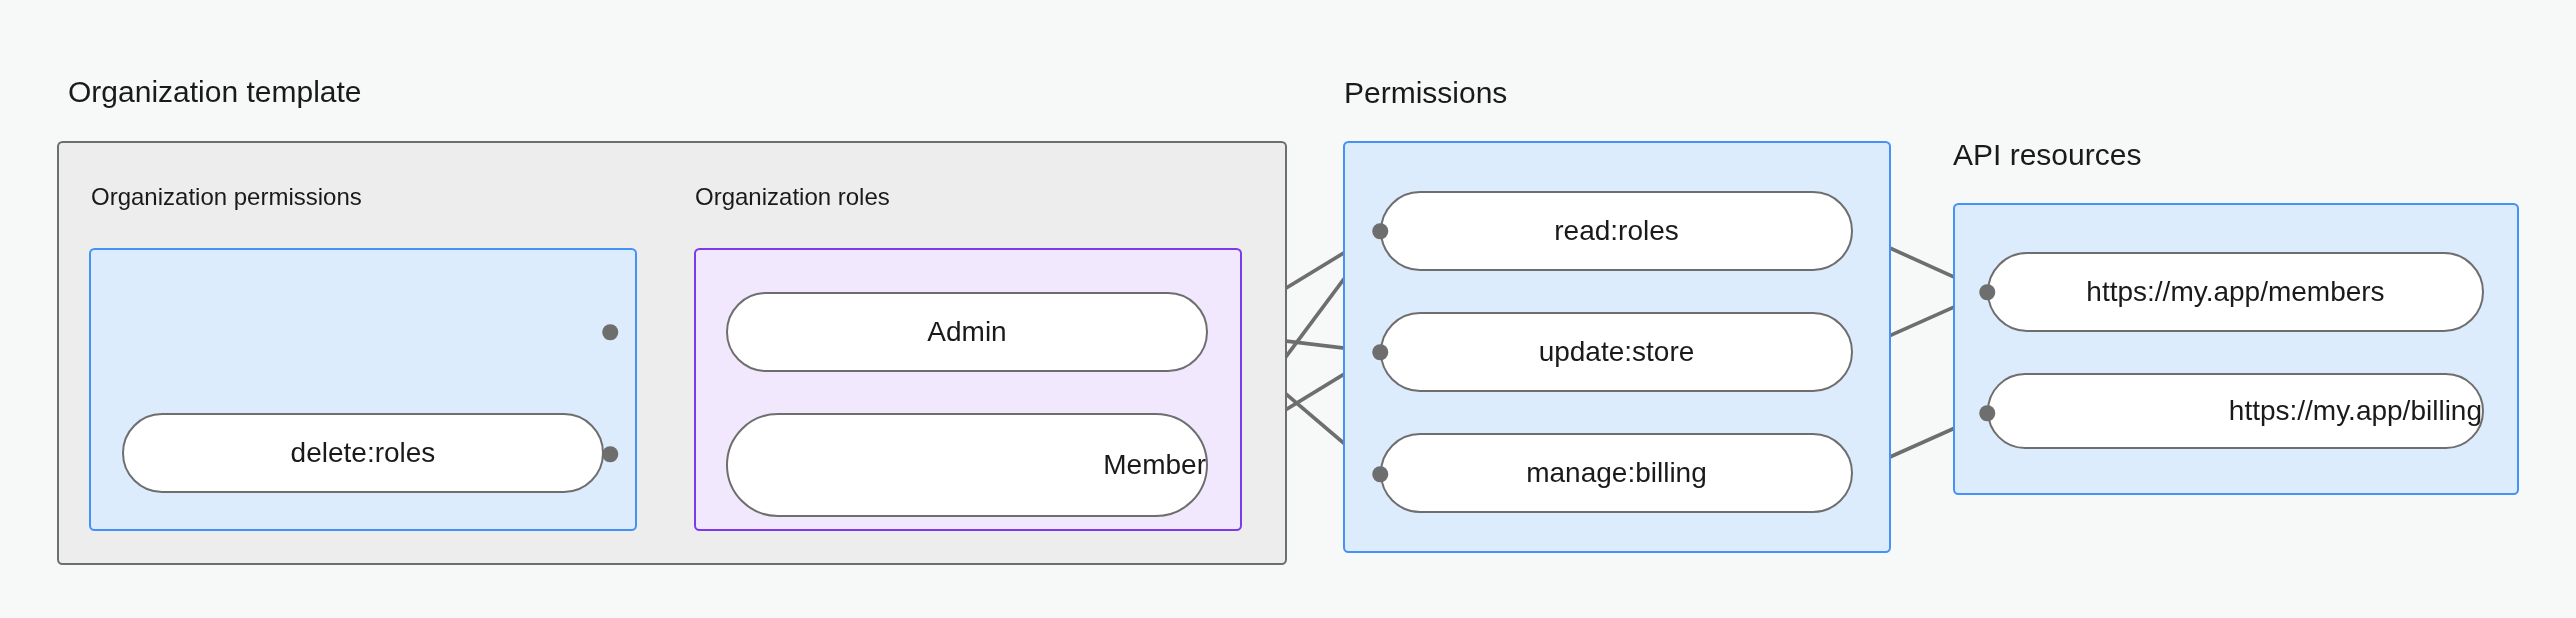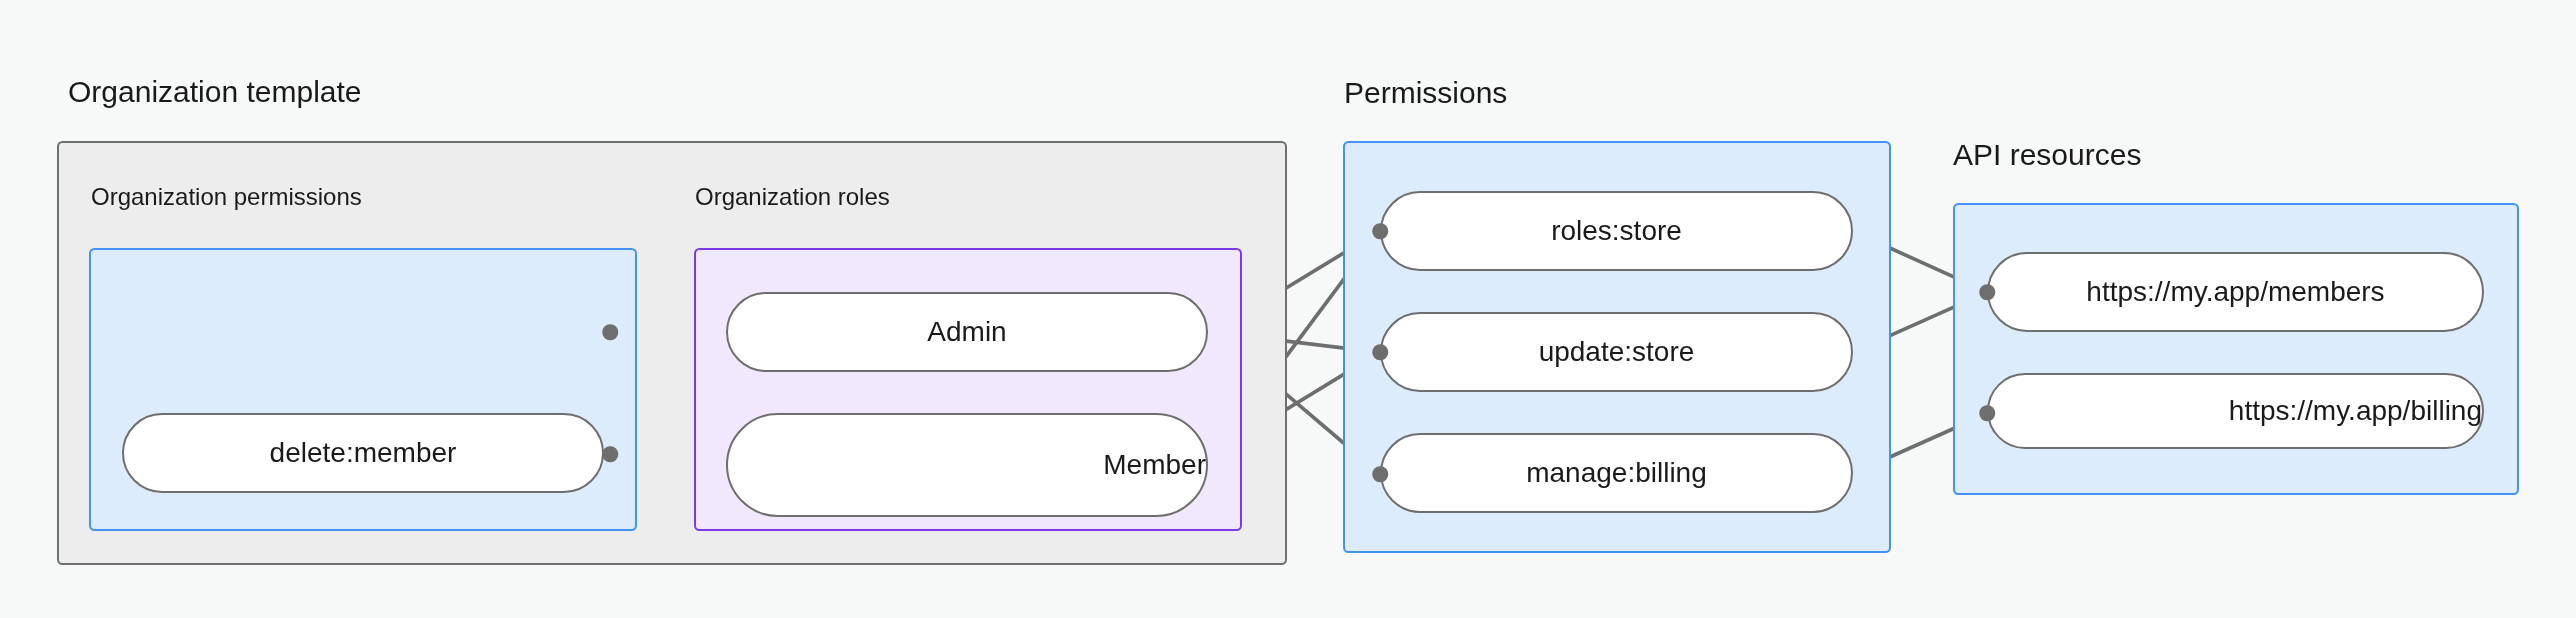--- a/index.html
+++ b/index.html
@@ -132,34 +132,34 @@
 
   <div class="sub-caption" style="left:91px; top:180px;">Organization permissions</div>
 
   <div class="sub-caption" style="left:695px; top:180px;">Organization roles</div>
 
   <div class="box box-blue" style="left:89px; top:248px; width:548px; height:283px;"></div>
 
   <div class="box box-purple" style="left:694px; top:248px; width:548px; height:283px;"></div>
 
   <div class="pill" style="left:122px; top:413px; width:482px; height:80px;">
-    <span>delete:member</span>
+    <span>delete:roles</span>
   </div>
 
   <div class="pill" style="left:726px; top:292px; width:482px; height:80px;">
     <span>Admin</span>
   </div>
   <div class="pill" style="left:726px; top:413px; width:482px; height:104px;justify-content:flex-end;">
     <span>Member</span>
   </div>
 
   <div class="box box-blue" style="left:1343px; top:141px; width:548px; height:412px;"></div>
 
   <div class="pill" style="left:1380px; top:191px; width:473px; height:80px;">
-    <span>roles:store</span>
+    <span>read:roles</span>
   </div>
   <div class="pill" style="left:1380px; top:312px; width:473px; height:80px;">
     <span>update:store</span>
   </div>
   <div class="pill" style="left:1380px; top:433px; width:473px; height:80px;">
     <span>manage:billing</span>
   </div>
 
   <div class="box box-blue" style="left:1953px; top:203px; width:566px; height:292px;"></div>
 

